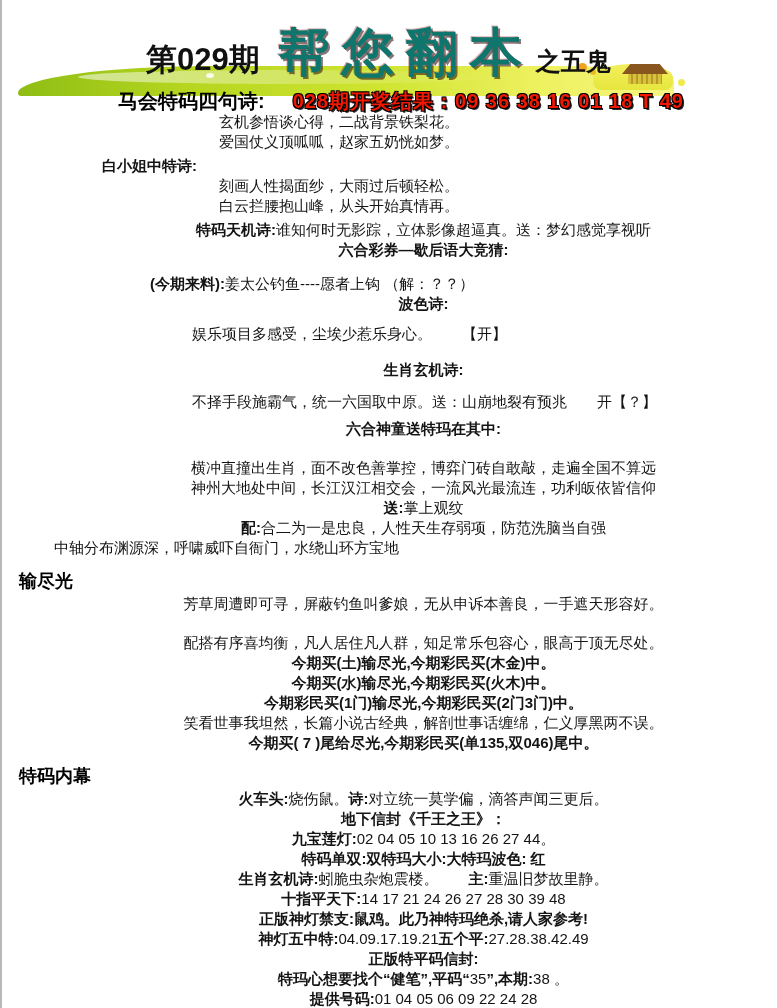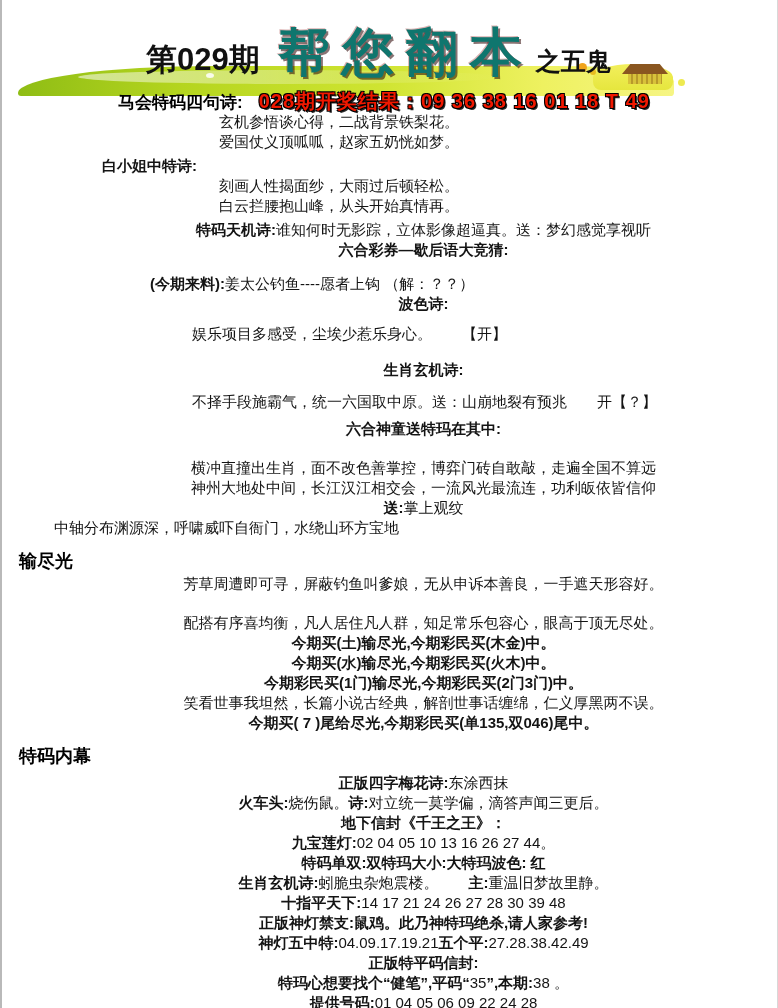--- a/index.html
+++ b/index.html
@@ -54,23 +54,23 @@
     position:absolute;bottom:14px;left:610px;width:34px;height:10px;
     background:repeating-linear-gradient(90deg,#d8c23a 0 3px,#b89a2a 3px 5px);
   }
   .dot{position:absolute;border-radius:50%;}
   .dot-o1{bottom:26px;left:560px;width:9px;height:9px;background:#f0a41c;}
   .dot-o2{bottom:23px;left:572px;width:6px;height:6px;background:#e8bc20;}
   .dot-w1{bottom:20px;left:188px;width:8px;height:5px;background:rgba(255,255,255,.85);}
   .dot-y1{bottom:12px;left:660px;width:7px;height:7px;background:#eeea50;}
   
   .result-row{position:absolute;top:88px;left:100px;white-space:nowrap;z-index:4;display:flex;align-items:baseline;}
-  .result-label{font-size:17px;font-weight:bold;color:#000;}
+  .result-label{font-size:20px;font-weight:bold;color:#000;}
   .result-text{
-    margin-left:16px;font-size:20px;font-weight:bold;color:#f01800;
+    margin-left:28px;font-size:20px;font-weight:bold;color:#f01800;
     letter-spacing:1px;
     text-shadow:-1px -1px 0 #000,1px -1px 0 #000,-1px 1px 0 #000,1px 1px 0 #000,2px 2px 0 #2a2a2a;
   }
   
   .body{position:absolute;top:112px;left:0;width:100%;}
   .ln{font-size:15px;line-height:20px;white-space:nowrap;}
   .b{font-weight:bold;}
   .hd{font-size:18px;font-weight:bold;line-height:26px;color:#000;}
   .i17{margin-left:17px;}
   .i68{margin-left:68px;text-align:center;}
@@ -126,35 +126,35 @@
     <div class="ln i68"><span class="b">六合彩券—歇后语大竞猜:</span></div>
     <div class="ln i148 mt14"><span class="b">(今期来料):</span><span>姜太公钓鱼----愿者上钩 （解：？？）</span></div>
     <div class="ln i68"><span class="b">波色诗:</span></div>
     <div class="ln i190 mt10"><span>娱乐项目多感受，尘埃少惹乐身心。　　【开】</span></div>
     <div class="ln i68 mt16"><span class="b">生肖玄机诗:</span></div>
     <div class="ln i190 mt12"><span>不择手段施霸气，统一六国取中原。送：山崩地裂有预兆　　开【？】</span></div>
     <div class="ln i68 mt7"><span class="b">六合神童送特玛在其中:</span></div>
     <div class="ln i68 mt6"><span>横冲直撞出生肖，面不改色善掌控，博弈门砖自敢敲，走遍全国不算远</span></div>
     <div class="ln i68"><span>神州大地处中间，长江汉江相交会，一流风光最流连，功利皈依皆信仰</span></div>
     <div class="ln i68"><span class="b">送:</span><span>掌上观纹</span></div>
+    <div class="ln i68"><span class="b">配:</span><span>合二为一是忠良，人性天生存弱项，防范洗脑当自强</span></div>
     <div class="ln i88"><span>中轴分布渊源深，呼啸威吓自衙门，水绕山环方宝地</span></div>
 
     <div class="hd i17 mt10">输尽光</div>
 
     <div class="ln i68"><span>芳草周遭即可寻，屏蔽钓鱼叫爹娘，无从申诉本善良，一手遮天形容好。</span></div>
     <div class="ln i68 mt6"><span>配搭有序喜均衡，凡人居住凡人群，知足常乐包容心，眼高于顶无尽处。</span></div>
     <div class="ln i68"><span class="b">今期买(土)输尽光,今期彩民买(木金)中。</span></div>
     <div class="ln i68"><span class="b">今期买(水)输尽光,今期彩民买(火木)中。</span></div>
     <div class="ln i68"><span class="b">今期彩民买(1门)输尽光,今期彩民买(2门3门)中。</span></div>
     <div class="ln i68"><span>笑看世事我坦然，长篇小说古经典，解剖世事话缠绵，仁义厚黑两不误。</span></div>
     <div class="ln i68"><span class="b">今期买( 7 )尾给尽光,今期彩民买(单135,双046)尾中。</span></div>
 
     <div class="hd i17 mt10">特码内幕</div>
 
-    <div class="ln i68 mt4"><span class="b">正版四字梅花诗:</span><span>东涂西抹</span></div>
     <div class="ln i68"><span class="b">火车头:</span><span>烧伤鼠。</span><span class="b">诗:</span><span>对立统一莫学偏，滴答声闻三更后。</span></div>
     <div class="ln i68"><span class="b">地下信封《千王之王》：</span></div>
     <div class="ln i68"><span class="b">九宝莲灯:</span><span>02 04 05 10 13 16 26 27 44。</span></div>
     <div class="ln i68"><span class="b">特码单双:双特玛大小:大特玛波色: 红</span></div>
     <div class="ln i68"><span class="b">生肖玄机诗:</span><span>蚓脆虫杂炮震楼。　　</span><span class="b">主:</span><span>重温旧梦故里静。</span></div>
     <div class="ln i68"><span class="b">十指平天下:</span><span>14 17 21 24 26 27 28 30 39 48</span></div>
     <div class="ln i68"><span class="b">正版神灯禁支:鼠鸡。此乃神特玛绝杀,请人家参考!</span></div>
     <div class="ln i68"><span class="b">神灯五中特:</span><span>04.09.17.19.21</span><span class="b">五个平:</span><span>27.28.38.42.49</span></div>
     <div class="ln i68"><span class="b">正版特平码信封:</span></div>
     <div class="ln i68"><span class="b">特玛心想要找个“健笔”,平码“</span><span>35</span><span class="b">”,本期:</span><span>38 。</span></div>

